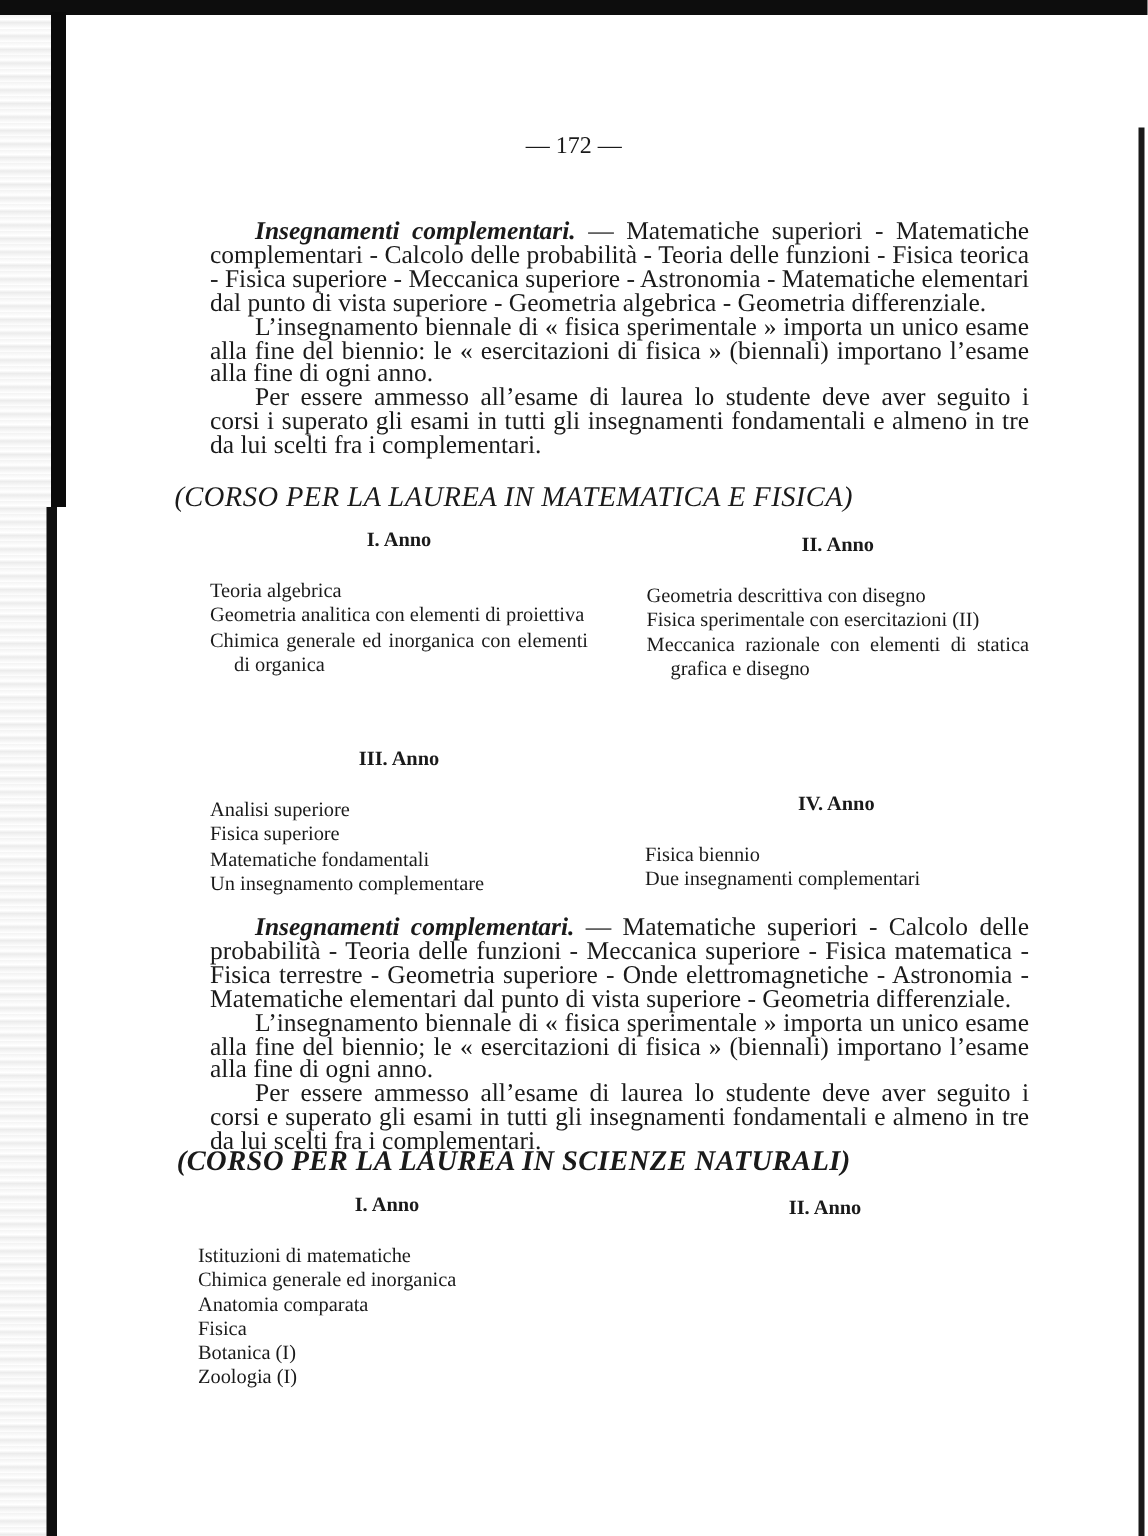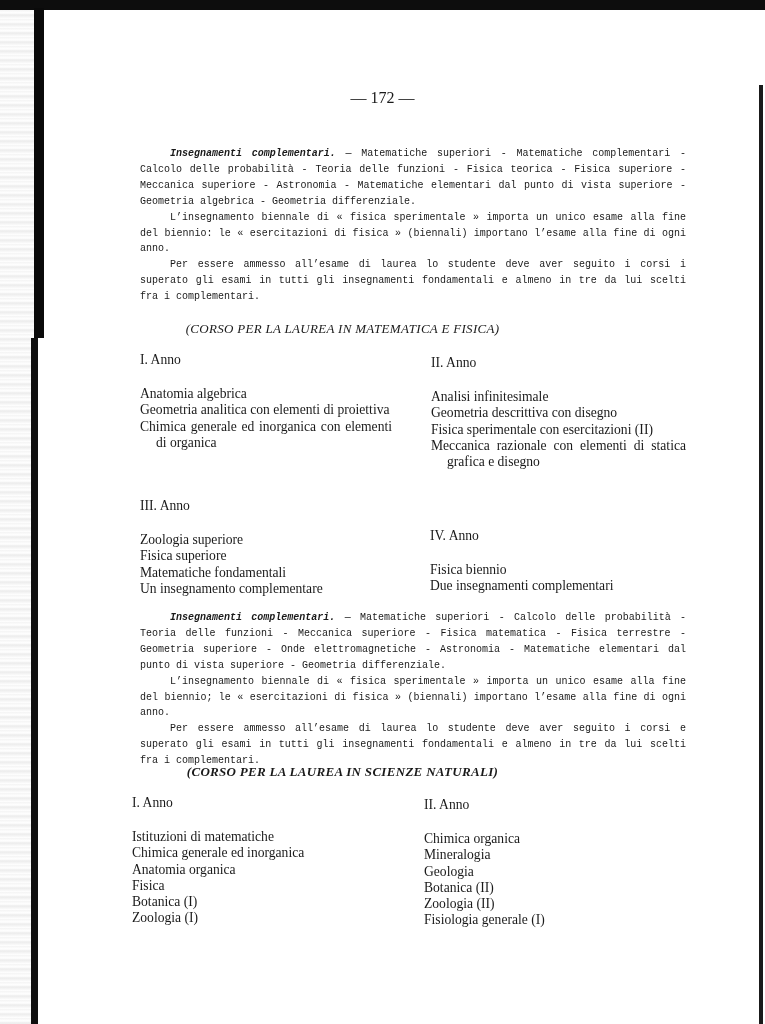--- a/index.html
+++ b/index.html
@@ -45,50 +45,51 @@
       position: absolute;
       top: 89px; left: 0; width: 765px;
       text-align: center;
       font-size: 16px;
       font-family: "Liberation Serif", serif;
     }
     .block {
       position: absolute;
       left: 140px;
       width: 546px;
-      font-family: Liberation Mono, monospace;
-      font-size: 10px;
+      font-family: Liberation Serif, serif;
+      font-size: 17px;
       line-height: 15.9px;
       text-align: justify;
     }
     .block p {
       margin: 0;
       text-indent: 30px;
     }
     .block p .lead {
       font-style: italic;
       font-weight: bold;
     }
     .section-title {
       position: absolute;
       left: 0; width: 685px;
       text-align: center;
       font-family: "Liberation Serif", serif;
       font-style: italic;
-      font-size: 13px;
+      font-size: 19px;
       letter-spacing: 0.3px;
     }
     .year-col {
       position: absolute;
       font-family: "Liberation Serif", serif;
       font-size: 13.6px;
       line-height: 16.2px;
     }
     .year-col .year-heading {
-      font-weight: normal;
+      font-weight: bold;
+      text-align: center;
       margin-bottom: 18px;
     }
     .year-col ul {
       list-style: none;
       margin: 0;
       padding: 0;
     }
     .year-col li {
       padding-left: 16px;
       text-indent: -16px;
@@ -112,40 +113,39 @@
     <p><span class="lead">Insegnamenti complementari.</span><span> — Matematiche superiori - Matematiche complementari - Calcolo delle probabilità - Teoria delle funzioni - Fisica teorica - Fisica superiore - Meccanica superiore - Astronomia - Matematiche elementari dal punto di vista superiore - Geometria algebrica - Geometria differenziale.</span></p>
     <p>L’insegnamento biennale di « fisica sperimentale » importa un unico esame alla fine del biennio: le « esercitazioni di fisica » (biennali) importano l’esame alla fine di ogni anno.</p>
     <p>Per essere ammesso all’esame di laurea lo studente deve aver seguito i corsi i superato gli esami in tutti gli insegnamenti fondamentali e almeno in tre da lui scelti fra i complementari.</p>
   </div>
 
   <div class="section-title" style="top:321px;">(CORSO PER LA LAUREA IN MATEMATICA E FISICA)</div>
 
   <div class="year-col" style="left:140px; top:352px; width:252px;">
     <div class="year-heading">I. Anno</div>
     <ul>
-      <li>Anatomia algebrica</li>
+      <li>Teoria algebrica</li>
       <li>Geometria analitica con elementi di proiettiva</li>
       <li>Chimica generale ed inorganica con elementi di organica</li>
     </ul>
   </div>
 
   <div class="year-col" style="left:431px; top:355px; width:255px;">
     <div class="year-heading">II. Anno</div>
     <ul>
-      <li>Analisi infinitesimale</li>
       <li>Geometria descrittiva con disegno</li>
       <li>Fisica sperimentale con esercitazioni (II)</li>
       <li>Meccanica razionale con elementi di statica grafica e disegno</li>
     </ul>
   </div>
 
   <div class="year-col" style="left:140px; top:498px; width:252px;">
     <div class="year-heading">III. Anno</div>
     <ul>
-      <li>Zoologia superiore</li>
+      <li>Analisi superiore</li>
       <li>Fisica superiore</li>
       <li>Matematiche fondamentali</li>
       <li>Un insegnamento complementare</li>
     </ul>
   </div>
 
   <div class="year-col" style="left:430px; top:500px; width:255px;margin-top:28px;">
     <div class="year-heading">IV. Anno</div>
     <ul>
       <li>Fisica biennio</li>
@@ -159,32 +159,24 @@
     <p>Per essere ammesso all’esame di laurea lo studente deve aver seguito i corsi e superato gli esami in tutti gli insegnamenti fondamentali e almeno in tre da lui scelti fra i complementari.</p>
   </div>
 
   <div class="section-title" style="top:764px;font-weight:bold;">(CORSO PER LA LAUREA IN SCIENZE NATURALI)</div>
 
   <div class="year-col" style="left:132px; top:795px; width:252px;">
     <div class="year-heading">I. Anno</div>
     <ul>
       <li>Istituzioni di matematiche</li>
       <li>Chimica generale ed inorganica</li>
-      <li>Anatomia organica</li>
+      <li>Anatomia comparata</li>
       <li>Fisica</li>
       <li>Botanica (I)</li>
       <li>Zoologia (I)</li>
     </ul>
   </div>
 
   <div class="year-col" style="left:424px; top:797px; width:252px;">
     <div class="year-heading">II. Anno</div>
-    <ul>
-      <li>Chimica organica</li>
-      <li>Mineralogia</li>
-      <li>Geologia</li>
-      <li>Botanica (II)</li>
-      <li>Zoologia (II)</li>
-      <li>Fisiologia generale (I)</li>
-    </ul>
   </div>
 
 </div>
 
 </body></html>

